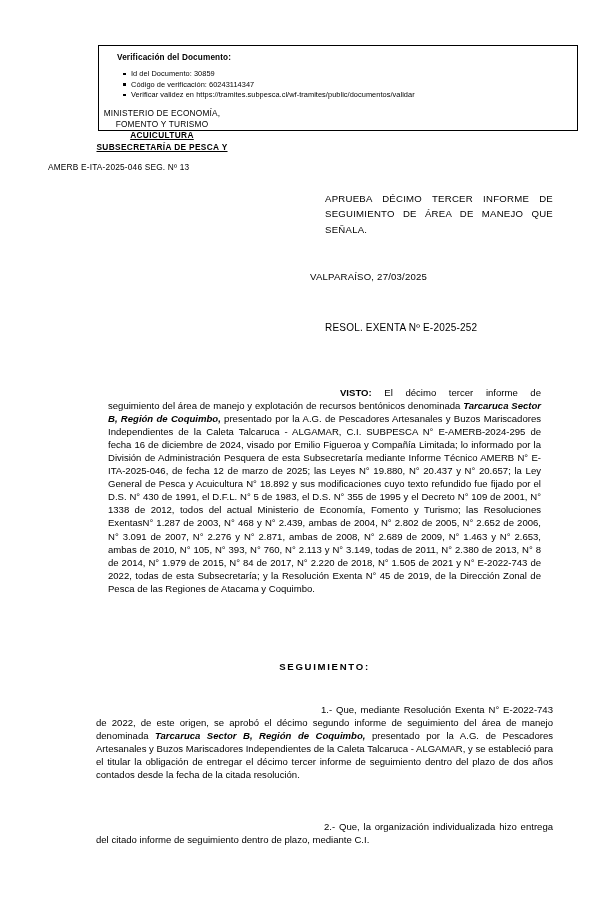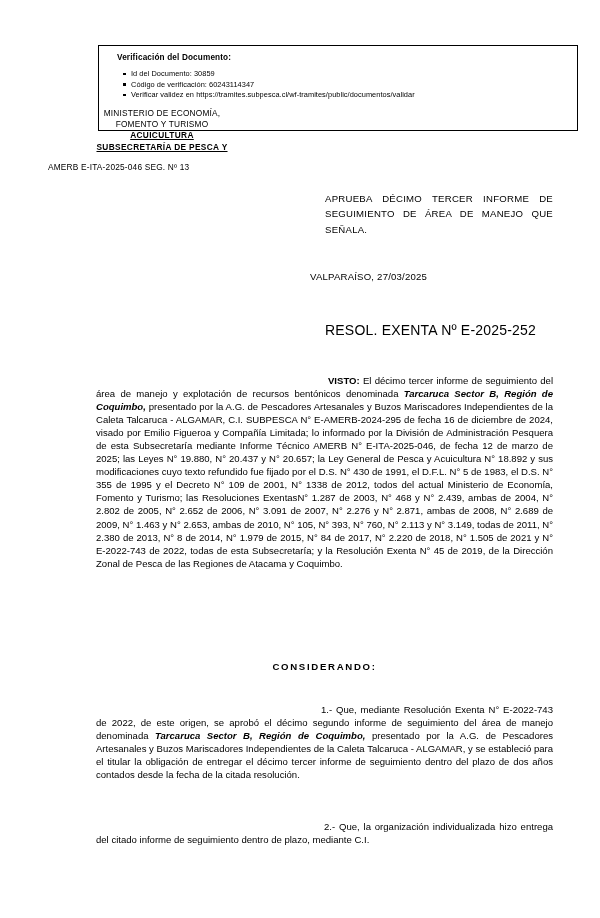--- a/index.html
+++ b/index.html
@@ -103,37 +103,37 @@
     left: 310px;
     top: 271px;
     font-size: 9.6px;
     letter-spacing: 0.2px;
   }
 
   #resol-number {
     position: absolute;
     left: 325px;
     top: 322px;
-    font-size: 14px;
+    font-size: 10px;
     letter-spacing: 0.2px;
   }
 
   
   #body-text {
     position: absolute;
     left: 96px;
     top: 374px;
     width: 457px;
     font-size: 9.55px;
     line-height: 13.05px;
     text-align: justify;
     letter-spacing: 0.0px;
   }
   #body-text p {
-    margin: 0;
+    margin: 12px;
     text-align: justify;
   }
   .lead-indent { display: inline-block; }
   .b { font-weight: bold; }
   .bi { font-weight: bold; font-style: italic; }
 
   #considerando {
     position: absolute;
     left: 96px;
     top: 661px;
@@ -197,21 +197,21 @@
 <div id="title-block">APRUEBA DÉCIMO TERCER INFORME DE SEGUIMIENTO DE ÁREA DE MANEJO QUE SEÑALA.</div>
 <div id="place-date">VALPARAÍSO, 27/03/2025</div>
 <div id="resol-number">RESOL. EXENTA Nº E-2025-252</div>
 
 <div id="body-text">
   <p>
     <span class="lead-indent" style="width:232px;"></span><span class="b">VISTO:</span><span> El décimo tercer informe de seguimiento del área de manejo y explotación de recursos bentónicos denominada </span><span class="bi">Tarcaruca Sector B, Región de Coquimbo,</span><span> presentado por la A.G. de Pescadores Artesanales y Buzos Mariscadores Independientes de la Caleta Talcaruca - ALGAMAR, C.I. SUBPESCA N° E-AMERB-2024-295 de fecha 16 de diciembre de 2024, visado por Emilio Figueroa y Compañía Limitada; lo informado por la División de Administración Pesquera de esta Subsecretaría mediante Informe Técnico AMERB N° E-ITA-2025-046, de fecha 12 de marzo de 2025; las Leyes N° 19.880, N° 20.437 y N° 20.657; la Ley General de Pesca y Acuicultura N° 18.892 y sus modificaciones cuyo texto refundido fue fijado por el D.S. N° 430 de 1991, el D.F.L. N° 5 de 1983, el D.S. N° 355 de 1995 y el Decreto N° 109 de 2001, N° 1338 de 2012, todos del actual Ministerio de Economía, Fomento y Turismo; las Resoluciones ExentasN° 1.287 de 2003, N° 468 y N° 2.439, ambas de 2004, N° 2.802 de 2005, N° 2.652 de 2006, N° 3.091 de 2007, N° 2.276 y N° 2.871, ambas de 2008, N° 2.689 de 2009, N° 1.463 y N° 2.653, ambas de 2010, N° 105, N° 393, N° 760, N° 2.113 y N° 3.149, todas de 2011, N° 2.380 de 2013, N° 8 de 2014, N° 1.979 de 2015, N° 84 de 2017, N° 2.220 de 2018, N° 1.505 de 2021 y N° E-2022-743 de 2022, todas de esta Subsecretaría; y la Resolución Exenta N° 45 de 2019, de la Dirección Zonal de Pesca de las Regiones de Atacama y Coquimbo.</span>
   </p>
 </div>
 
-<div id="considerando">CONSIDERANDO:</div>
+<div id="considerando">SEGUIMIENTO:</div>
 
 <div id="cons-1">
   <span class="lead-indent" style="width:225px;"></span><span>1.- Que, mediante Resolución Exenta N° E-2022-743 de 2022, de este origen, se aprobó el décimo segundo informe de seguimiento del área de manejo denominada </span><span class="bi">Tarcaruca Sector B, Región de Coquimbo,</span><span> presentado por la A.G. de Pescadores Artesanales y Buzos Mariscadores Independientes de la Caleta Talcaruca - ALGAMAR, y se estableció para el titular la obligación de entregar el décimo tercer informe de seguimiento dentro del plazo de dos años contados desde la fecha de la citada resolución.</span>
 </div>
 
 <div id="cons-2">
   <span class="lead-indent" style="width:228px;"></span><span>2.- Que, la organización individualizada hizo entrega del citado informe de seguimiento dentro de plazo, mediante C.I.</span>
 </div>
 
 <div id="footer">Página 1 de 4</div>

